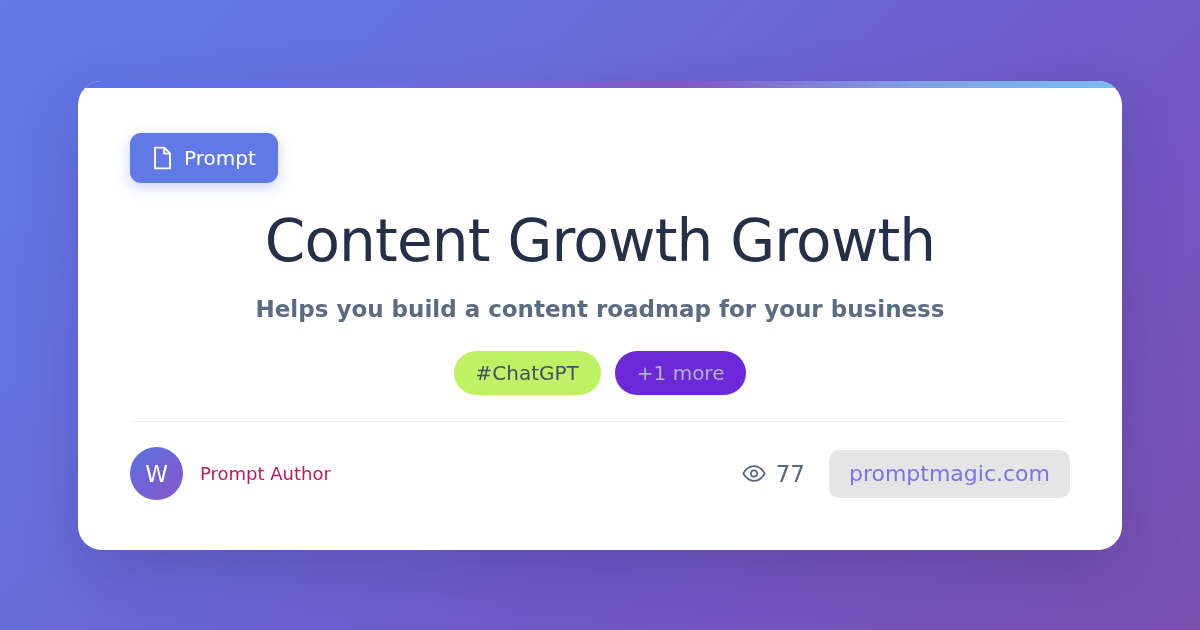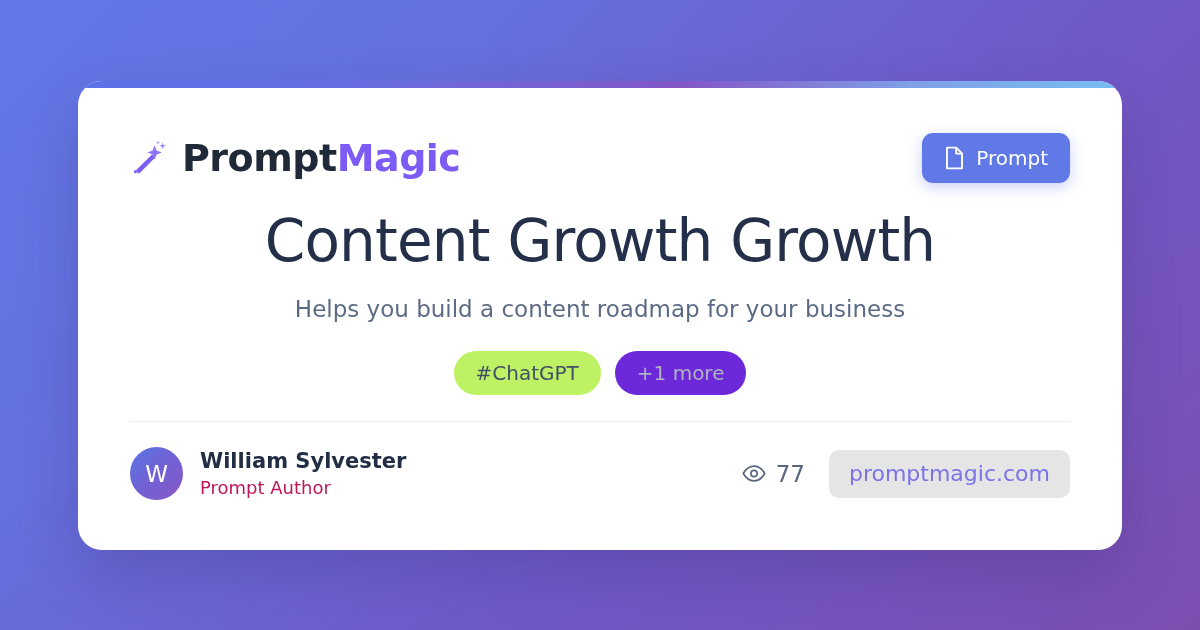--- a/index.html
+++ b/index.html
@@ -108,21 +108,21 @@
     font-size: 58px;
     font-weight: 400;
     color: #243049;
     line-height: 1.12;
     margin: 0;
     letter-spacing: -0.8px;
   }
   .prompt-subtitle {
     margin: 22px 0 0 0;
     font-size: 23px;
-    font-weight: 400;
+    font-weight: 700;
     color: #5C6B84;
     line-height: 1.3;
   }
 
   .tag-row {
     margin-top: 26px;
     display: flex;
     align-items: center;
     justify-content: center;
     gap: 14px;
@@ -218,32 +218,20 @@
 <div class="og-canvas">
 
   <div class="card">
 
     <div class="card-accent-bar"></div>
 
     <div class="card-body">
 
       <div class="card-header">
 
-        <div class="brand">
-          <span class="brand-icon-wrap">
-            <svg class="brand-icon" viewBox="0 0 38 38" fill="none" xmlns="http://www.w3.org/2000/svg">
-              <path d="M5.8 31.6 L22.0 15.4 L25.2 18.6 L9.0 34.8 Z" fill="#7C5CF5"></path>
-              <path d="M5.0 30.8 L7.4 33.2 C6.4 34.2 5.2 34.8 4.4 34.0 C3.6 33.2 4.0 31.8 5.0 30.8 Z" fill="#7C5CF5"></path>
-              <path d="M24.6 6.2 L26.6 11.4 L31.8 13.4 L26.6 15.4 L24.6 20.6 L22.6 15.4 L17.4 13.4 L22.6 11.4 Z" fill="#8D74F7"></path>
-              <path d="M32.6 3.6 L33.5 5.9 L35.8 6.8 L33.5 7.7 L32.6 10.0 L31.7 7.7 L29.4 6.8 L31.7 5.9 Z" fill="#9E8BF9"></path>
-              <path d="M28.0 1.6 L28.6 3.1 L30.1 3.7 L28.6 4.3 L28.0 5.8 L27.4 4.3 L25.9 3.7 L27.4 3.1 Z" fill="#B3A4FB"></path>
-            </svg>
-          </span>
-          <span class="brand-text"><span class="b1">Prompt</span><span class="b2">Magic</span></span>
-        </div>
 
         <button class="prompt-button">
           <span>
             <svg class="doc-icon" width="21" height="24" viewBox="0 0 21 24" fill="none" xmlns="http://www.w3.org/2000/svg">
               <path d="M3 1.6 H12.2 L18 7.4 V22.4 H3 Z" stroke="#ffffff" stroke-width="1.9" stroke-linejoin="round" fill="none"></path>
               <path d="M12.2 1.6 V7.6 H18" stroke="#ffffff" stroke-width="1.9" stroke-linejoin="round" fill="none"></path>
             </svg>
           </span>
           <span>Prompt</span>
         </button>
@@ -263,21 +251,20 @@
 
       </div>
 
       <div class="divider"></div>
 
       <div class="card-footer">
 
         <div class="author">
           <div class="avatar">W</div>
           <div class="author-meta">
-            <span class="author-name">William Sylvester</span>
             <span class="author-role">Prompt Author</span>
           </div>
         </div>
 
         <div class="footer-right">
 
           <span class="views">
             <span>
               <svg class="eye-icon" width="24" height="17" viewBox="0 0 24 17" fill="none" xmlns="http://www.w3.org/2000/svg">
                 <path d="M1.3 8.5 C4.2 3.4 7.9 1.2 12 1.2 C16.1 1.2 19.8 3.4 22.7 8.5 C19.8 13.6 16.1 15.8 12 15.8 C7.9 15.8 4.2 13.6 1.3 8.5 Z" stroke="#5A6781" stroke-width="1.7" stroke-linejoin="round" fill="none"></path>

